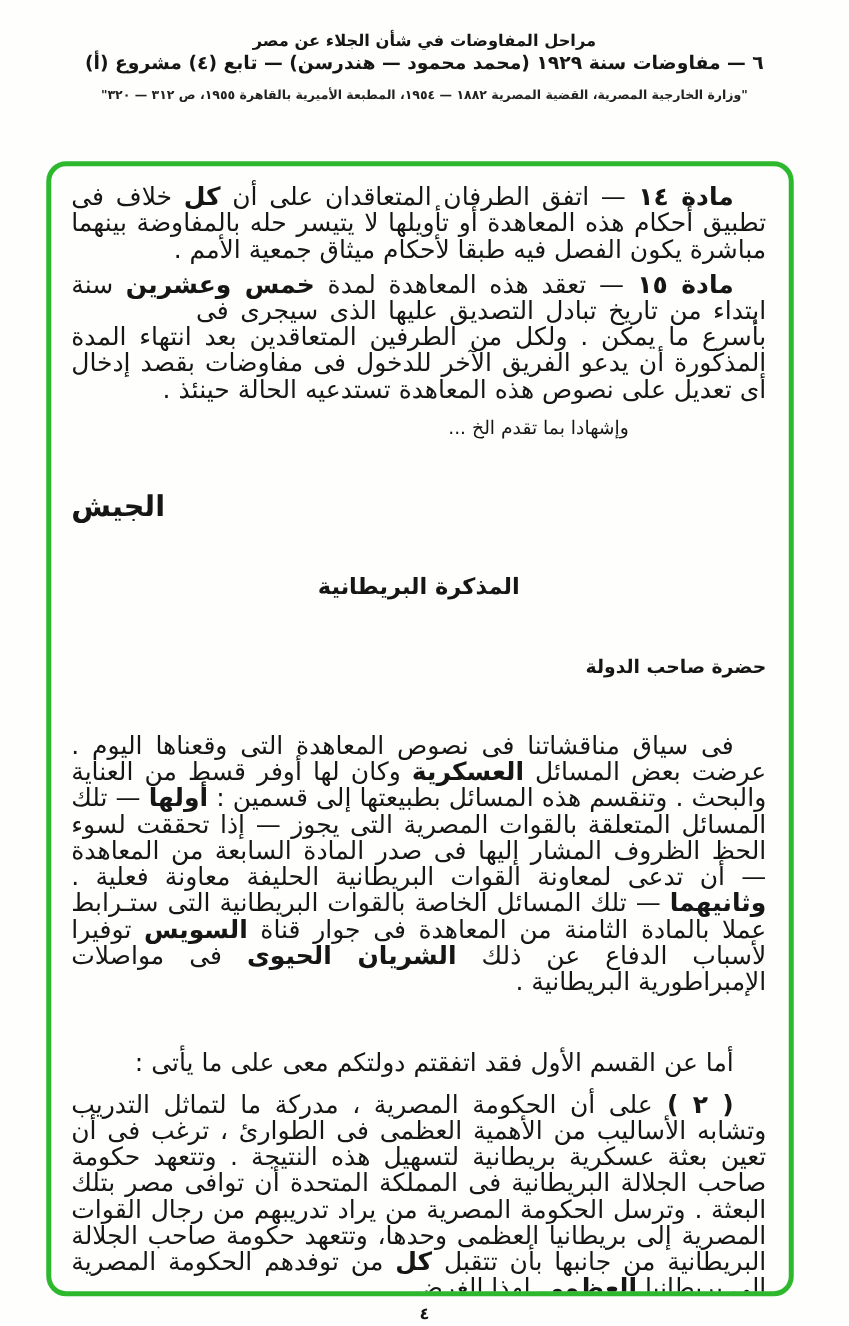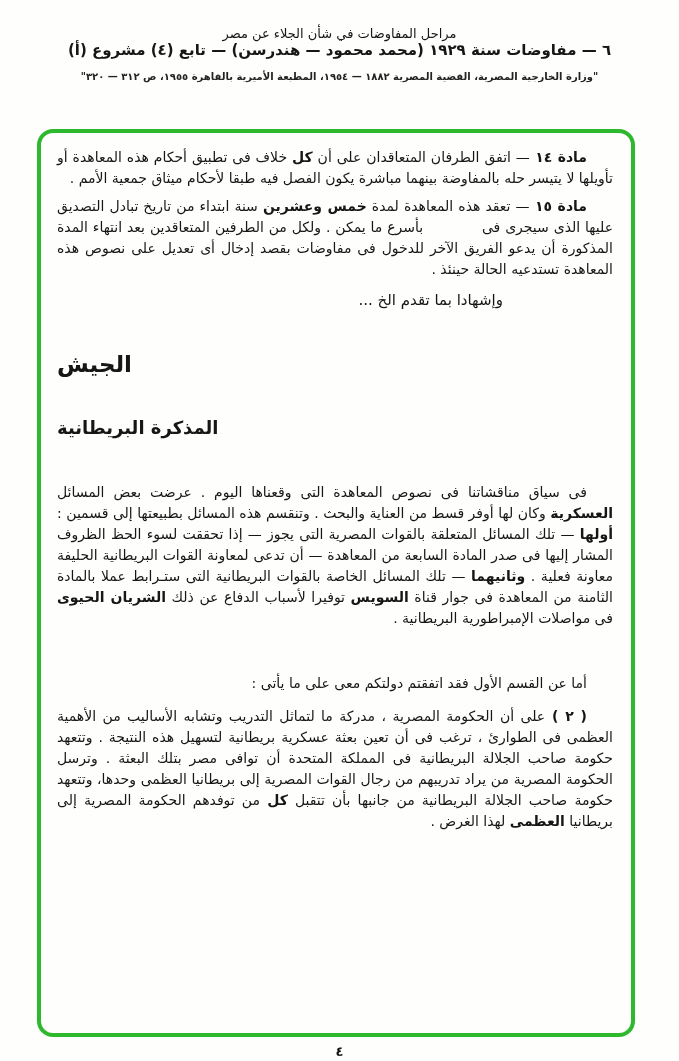--- a/index.html
+++ b/index.html
@@ -12,59 +12,59 @@
     height: 1061px;
     margin: 0 auto;
     background: #fefefc;
     color: #161616;
     direction: rtl;
     overflow: hidden;
   }
 
   
   .header { padding-top: 26px; text-align: center; }
-  .header-title   { font-size: 13px; font-weight: normal; }
+  .header-title   { font-size: 13px; font-weight: bold; }
   .header-subtitle{ font-size: 15px; font-weight: bold; }
   .header-source  { font-size: 10px; font-weight: bold; margin-top: 12px; color: #222; }
 
   
   .frame {
     position: absolute;
     top: 129px;
     right: 44px;
     left: 37px;
     bottom: 24px;
     border: 4px solid #2eb82e;
     border-radius: 16px;
     padding: 14px 18px 0 16px;
     overflow: hidden;
     background: transparent;
   }
 
   
   .p {
-    font-size: 14px;
+    font-size: 20px;
     line-height: 21px;
     text-align: justify;
     text-align-last: right;
     margin-bottom: 7px;
   }
   .indent { text-indent: 26px; }
   b { font-weight: bold; }
 
   .witness { margin: 10px 110px 0 0; font-size: 15px; line-height: 21px; }
 
   .section-title {
     text-align: left;
     font-size: 23px;
     font-weight: bold;
     margin: 40px 0 40px;
   }
   .memo-title {
-    text-align: left;
+    text-align: center;
     font-size: 18px;
     font-weight: bold;
     margin: 0 0 44px;
   }
   .salutation { font-size: 15px; font-weight: bold; margin-bottom: 11px; }
 
   .memo-p { margin-bottom: 12px; margin-top: 44px; }
   .item { margin-bottom: 10px; }
 
   
@@ -95,20 +95,21 @@
     <p class="p indent"><b>مادة ١٤ </b><span>— اتفق الطرفان المتعاقدان على أن </span><b>كل</b><span> خلاف فى تطبيق أحكام هذه المعاهدة أو تأويلها لا يتيسر حله بالمفاوضة بينهما مباشرة يكون الفصل فيه طبقا لأحكام ميثاق جمعية الأمم .</span></p>
 
     <p class="p indent"><b>مادة ١٥ </b><span>— تعقد هذه المعاهدة لمدة </span><b>خمس وعشرين</b><span> سنة ابتداء من تاريخ تبادل التصديق عليها الذى سيجرى فى </span><span>&nbsp;&nbsp;&nbsp;&nbsp;&nbsp;&nbsp;&nbsp;&nbsp;&nbsp;&nbsp;</span><span> بأسرع ما يمكن . ولكل من الطرفين المتعاقدين بعد انتهاء المدة المذكورة أن يدعو الفريق الآخر للدخول فى مفاوضات بقصد إدخال أى تعديل على نصوص هذه المعاهدة تستدعيه الحالة حينئذ .</span></p>
 
     <p class="witness">وإشهادا بما تقدم الخ ...</p>
 
     <h1 class="section-title">الجيش</h1>
 
     <h2 class="memo-title">المذكرة البريطانية</h2>
 
+    <p class="salutation">حضرة صاحب الدولة</p>
 
     <p class="p indent memo-p"><span>فى سياق مناقشاتنا فى نصوص المعاهدة التى وقعناها اليوم . عرضت بعض المسائل </span><b>العسكرية</b><span> وكان لها أوفر قسط من العناية والبحث . وتنقسم هذه المسائل بطبيعتها إلى قسمين : </span><b>أولها</b><span> — تلك المسائل المتعلقة بالقوات المصرية التى يجوز — إذا تحققت لسوء الحظ الظروف المشار إليها فى صدر المادة السابعة من المعاهدة — أن تدعى لمعاونة القوات البريطانية الحليفة معاونة فعلية . </span><b>وثانيهما</b><span> — تلك المسائل الخاصة بالقوات البريطانية التى ستـرابط عملا بالمادة الثامنة من المعاهدة فى جوار قناة </span><b>السويس</b><span> توفيرا لأسباب الدفاع عن ذلك </span><b>الشريان الحيوى</b><span> فى مواصلات الإمبراطورية البريطانية .</span></p>
 
     <p class="p indent memo-p">أما عن القسم الأول فقد اتفقتم دولتكم معى على ما يأتى :</p>
 
 
     <p class="p indent item"><b>( ٢ ) </b><span>على أن الحكومة المصرية ، مدركة ما لتماثل التدريب وتشابه الأساليب من الأهمية العظمى فى الطوارئ ، ترغب فى أن تعين بعثة عسكرية بريطانية لتسهيل هذه النتيجة . وتتعهد حكومة صاحب الجلالة البريطانية فى المملكة المتحدة أن توافى مصر بتلك البعثة . وترسل الحكومة المصرية من يراد تدريبهم من رجال القوات المصرية إلى بريطانيا العظمى وحدها، وتتعهد حكومة صاحب الجلالة البريطانية من جانبها بأن تتقبل </span><b>كل</b><span> من توفدهم الحكومة المصرية إلى بريطانيا </span><b>العظمى</b><span> لهذا الغرض .</span></p>
 
   </div>
 

